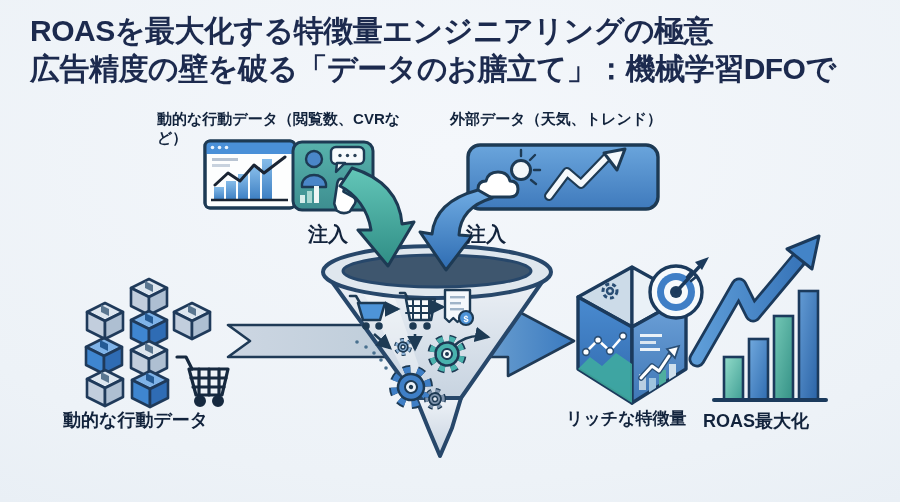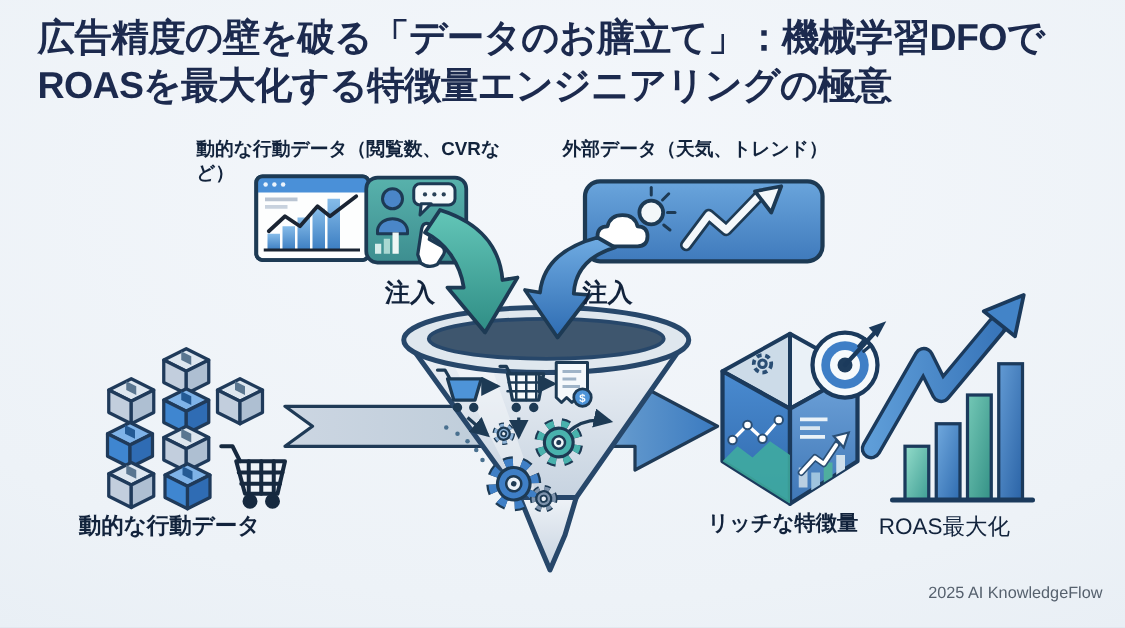--- a/index.html
+++ b/index.html
@@ -17,21 +17,21 @@
   }
   .lbl{
     position:absolute;color:#12233c;font-weight:700;text-align:left;
   }
   #behavior-label{left:157px;top:110px;width:252px;font-size:15px;}
   #external-label{left:450px;top:110px;width:222px;font-size:15px;}
   #inject-left{left:308px;top:221px;width:58px;font-size:20px;font-weight:800;}
   #inject-right{left:466px;top:221px;width:58px;font-size:20px;font-weight:800;}
   #static-label{left:63px;top:408px;width:172px;font-size:18px;font-weight:800;}
   #rich-label{left:566px;top:407px;width:146px;font-size:17px;font-weight:800;}
-  #roas-label{left:703px;top:409px;width:138px;font-size:18px;font-weight:400;}
+  #roas-label{left:703px;top:409px;width:138px;font-size:18px;font-weight:700;}
   #footer-credit{
     position:absolute;right:18px;top:466px;width:300px;text-align:right;
     color:#56616e;font-size:13px;font-weight:500;
   }
   svg{display:block;}
 </style>
 </head>
 <body>
 
 <div id="stage">
@@ -331,25 +331,24 @@
     <g>
       <rect x="724" y="357" width="19" height="43" fill="url(#tb1)" stroke="#1b3a5c" stroke-width="2.6"></rect>
       <rect x="749" y="339" width="19" height="61" fill="url(#bb2)" stroke="#1b3a5c" stroke-width="2.6"></rect>
       <rect x="774" y="316" width="19" height="84" fill="url(#tb3)" stroke="#1b3a5c" stroke-width="2.6"></rect>
       <rect x="799" y="291" width="19" height="109" fill="url(#bb4)" stroke="#1b3a5c" stroke-width="2.6"></rect>
       <line x1="714" y1="400" x2="826" y2="400" stroke="#1b3a5c" stroke-width="4" stroke-linecap="round"></line>
     </g>
   </svg>
 
   <div id="title" class="abs">
+    <div>ROASを最大化する特徴量エンジニアリングの極意</div>
     <div>広告精度の壁を破る「データのお膳立て」：機械学習DFOで</div>
-    <div>ROASを最大化する特徴量エンジニアリングの極意</div>
   </div>
 
   <div id="behavior-label" class="lbl">動的な行動データ（閲覧数、CVRなど）</div>
   <div id="external-label" class="lbl">外部データ（天気、トレンド）</div>
   <div id="inject-left" class="lbl">注入</div>
   <div id="inject-right" class="lbl">注入</div>
   <div id="static-label" class="lbl">動的な行動データ</div>
   <div id="rich-label" class="lbl">リッチな特徴量</div>
   <div id="roas-label" class="lbl">ROAS最大化</div>
-  <div id="footer-credit">2025 AI KnowledgeFlow</div>
 </div>
 
 </body></html>

